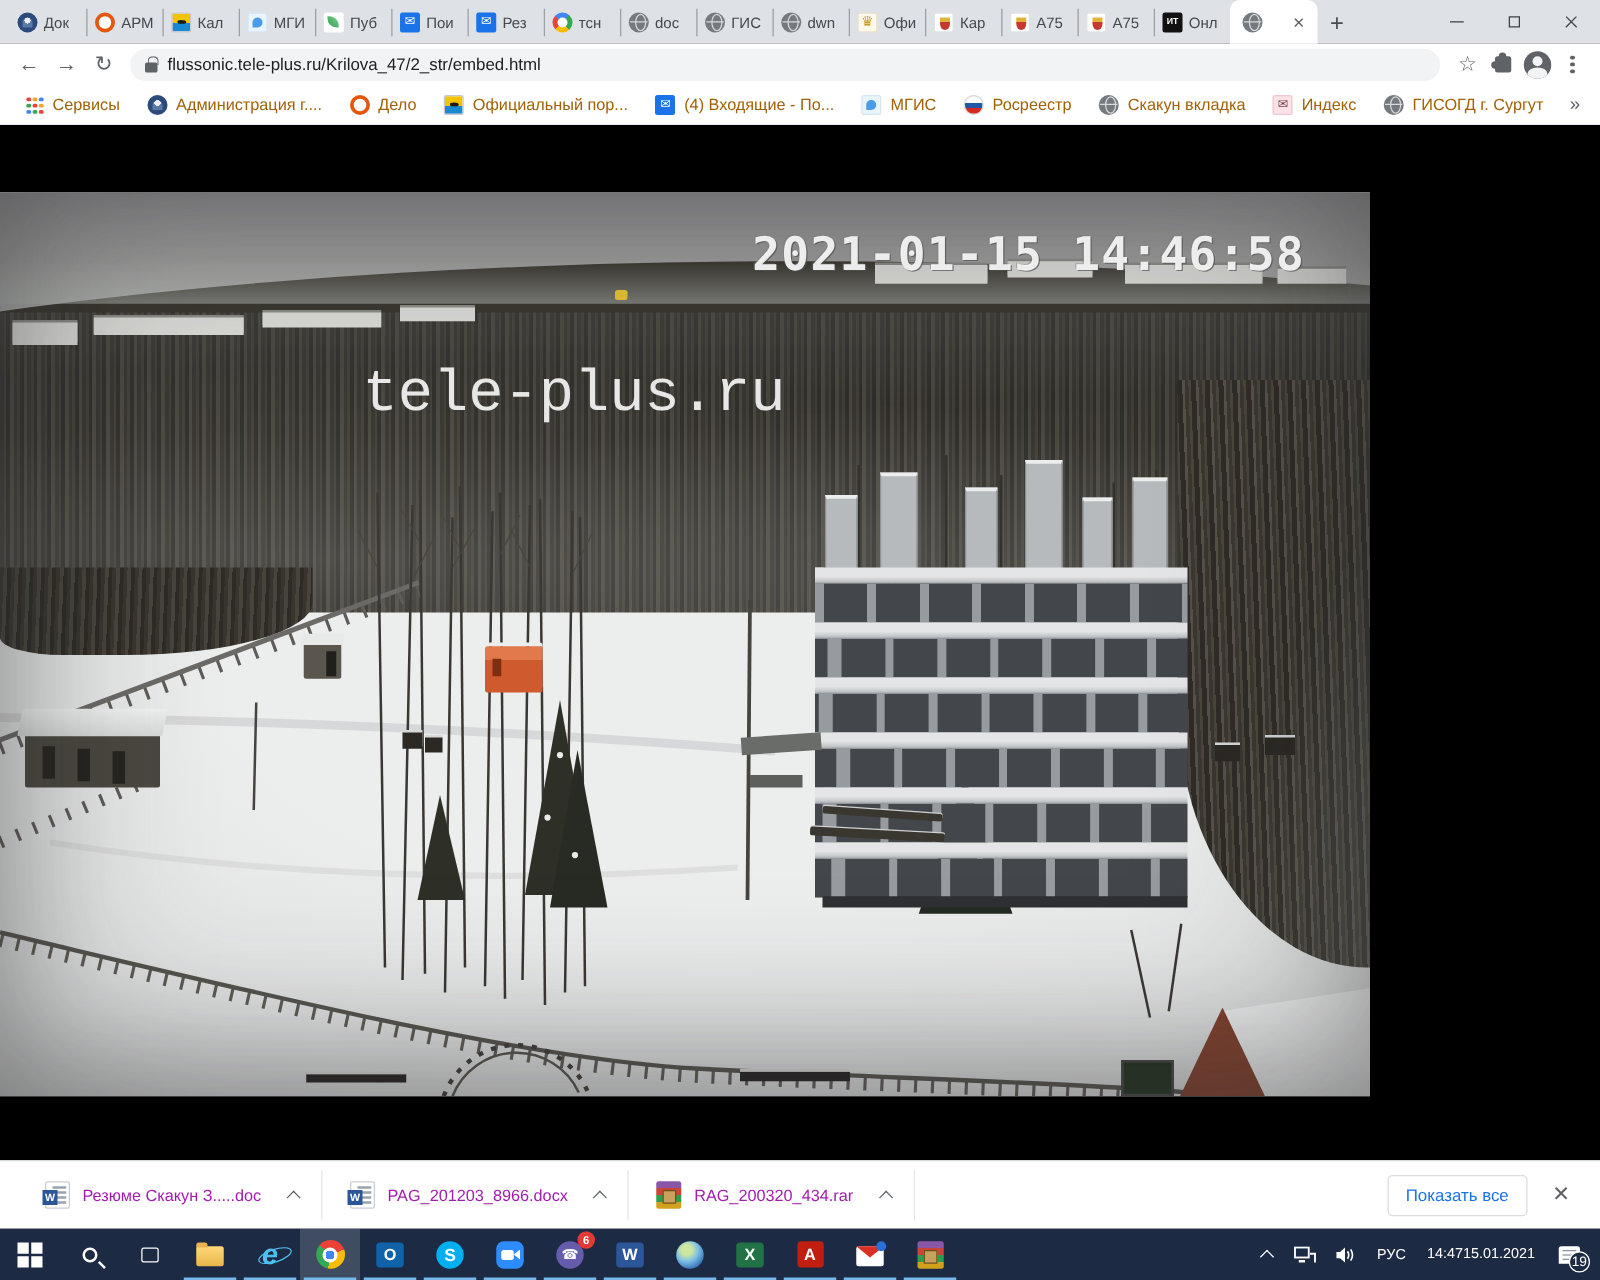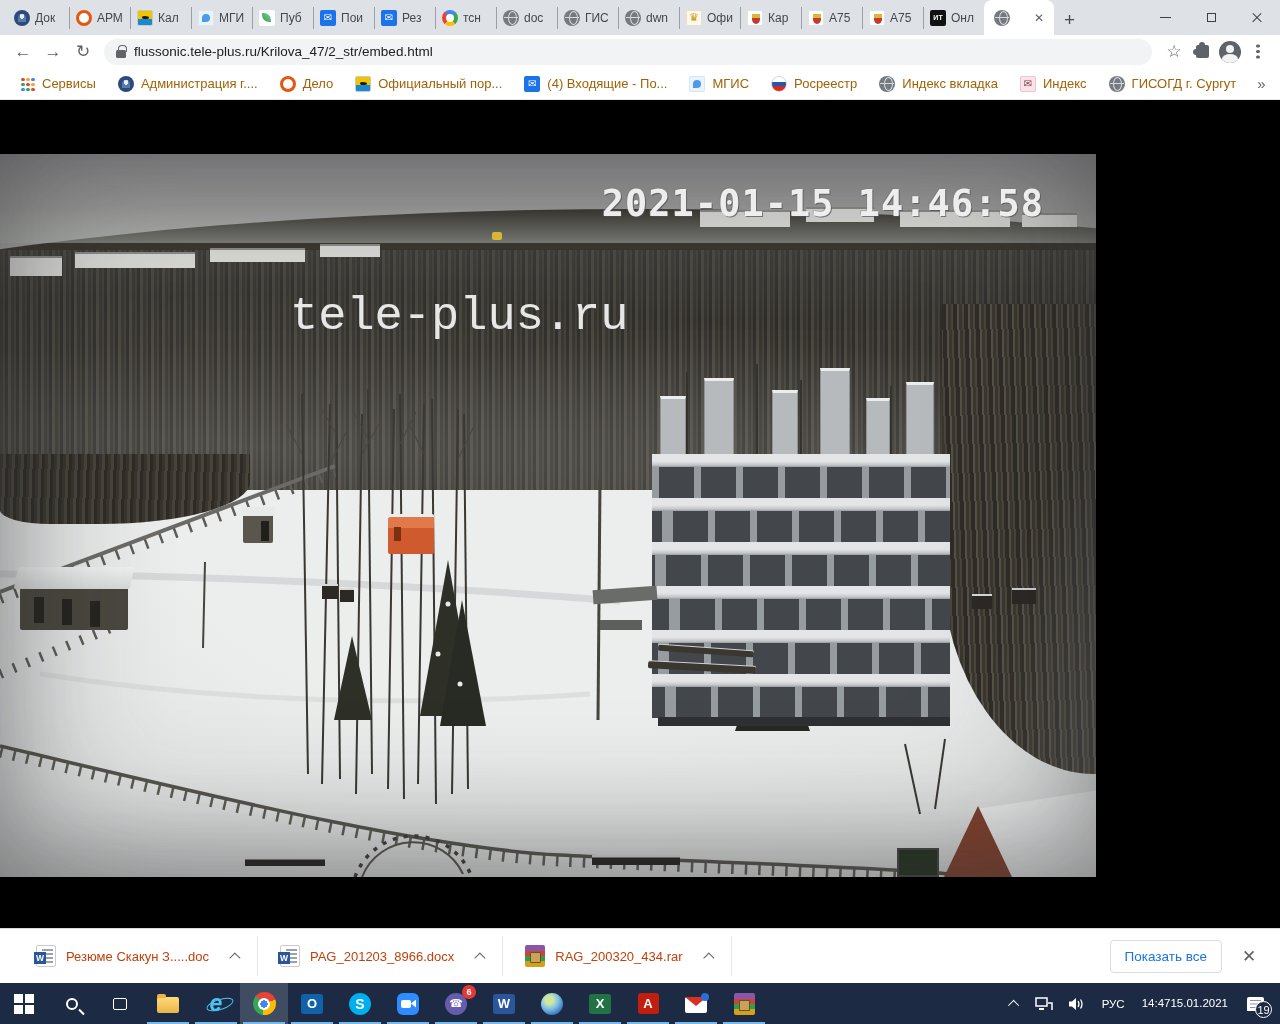--- a/index.html
+++ b/index.html
@@ -132,21 +132,21 @@
   .gable-sign{position:absolute;left:897px;top:694px;width:42px;height:29px;background:#22301f;border:2px solid #444;}
 
   
   .ts-overlay{position:absolute;right:52px;top:28px;font-family:"DejaVu Sans Mono",monospace;font-size:37px;font-weight:bold;color:rgba(250,250,250,.92);letter-spacing:1px;text-shadow:1px 1px 0 rgba(80,80,80,.7),-1px -1px 0 rgba(120,120,120,.4);}
   .wm-overlay{position:absolute;left:290px;top:136px;font-family:Liberation Mono, monospace;font-size:47px;color:rgba(255,255,255,.88);text-shadow:1px 1px 0 rgba(60,60,60,.5);}
   .site-overlay{position:absolute;left:33px;top:649px;font-family:"DejaVu Sans Mono",monospace;font-size:34px;color:rgba(255,255,255,.95);text-shadow:1px 1px 0 rgba(90,90,90,.6);}
 
   
   .shelf{position:absolute;left:0;top:928px;width:1280px;height:55px;background:#fff;border-top:1px solid #d8dadd;display:flex;align-items:center;padding:0 14px;}
   .dl-item{display:flex;align-items:center;gap:10px;height:40px;padding:0 16px 0 22px;border-right:1px solid #e4e6e8;cursor:pointer;}
-  .dl-name{font-size:13px;color:#c2410c;white-space:nowrap;}
+  .dl-name{font-size:13px;color:#a21caf;white-space:nowrap;}
   .dl-caret{width:8px;height:8px;border-top:1.6px solid #5f6368;border-left:1.6px solid #5f6368;transform:rotate(45deg) translateY(3px);margin-left:14px;}
   .file-ic{width:20px;height:22px;position:relative;flex:none;}
   .word-file-icon{background:#fff;border:1px solid #c8ccd2;border-radius:2px;}
   .word-file-icon::before{content:'';position:absolute;right:2px;top:3px;width:11px;height:1.6px;background:#9aa2ac;box-shadow:0 4px 0 #9aa2ac,0 8px 0 #9aa2ac,0 12px 0 #9aa2ac;}
   .word-file-icon::after{content:'W';position:absolute;left:-3px;bottom:2px;width:12px;height:12px;background:#2a5699;color:#fff;font-size:8.5px;font-weight:bold;display:flex;align-items:center;justify-content:center;}
   .rar-file-icon{border-radius:2px;background:linear-gradient(180deg,#8a56a8 0 26%,#cc4438 26% 50%,#2f9d50 50% 74%,#d2a01c 74%);}
   .rar-file-icon::after{content:'';position:absolute;left:5px;top:7px;width:9px;height:9px;background:#c9a05c;border:1.5px solid #6e5318;border-radius:1px;}
   .show-all-btn{margin-left:auto;border:1px solid #dadce0;border-radius:4px;padding:8px 14px;font-size:13.5px;color:#1a73e8;background:#fff;cursor:pointer;}
   .shelf-close{width:34px;height:34px;display:flex;align-items:center;justify-content:center;color:#5f6368;font-size:17px;cursor:pointer;margin-left:10px;}
 
@@ -355,21 +355,21 @@
           <span class="bm-label">МГИС</span>
         </div>
 
         <div class="bm">
           <span class="fav ru-flag-icon"></span>
           <span class="bm-label">Росреестр</span>
         </div>
 
         <div class="bm">
           <span class="fav globe-icon"></span>
-          <span class="bm-label">Индекс вкладка</span>
+          <span class="bm-label">Скакун вкладка</span>
         </div>
 
         <div class="bm">
           <span class="fav pink-mail-icon"></span>
           <span class="bm-label">Индекс</span>
         </div>
 
         <div class="bm">
           <span class="fav globe-icon"></span>
           <span class="bm-label">ГИСОГД г. Сургут</span>

